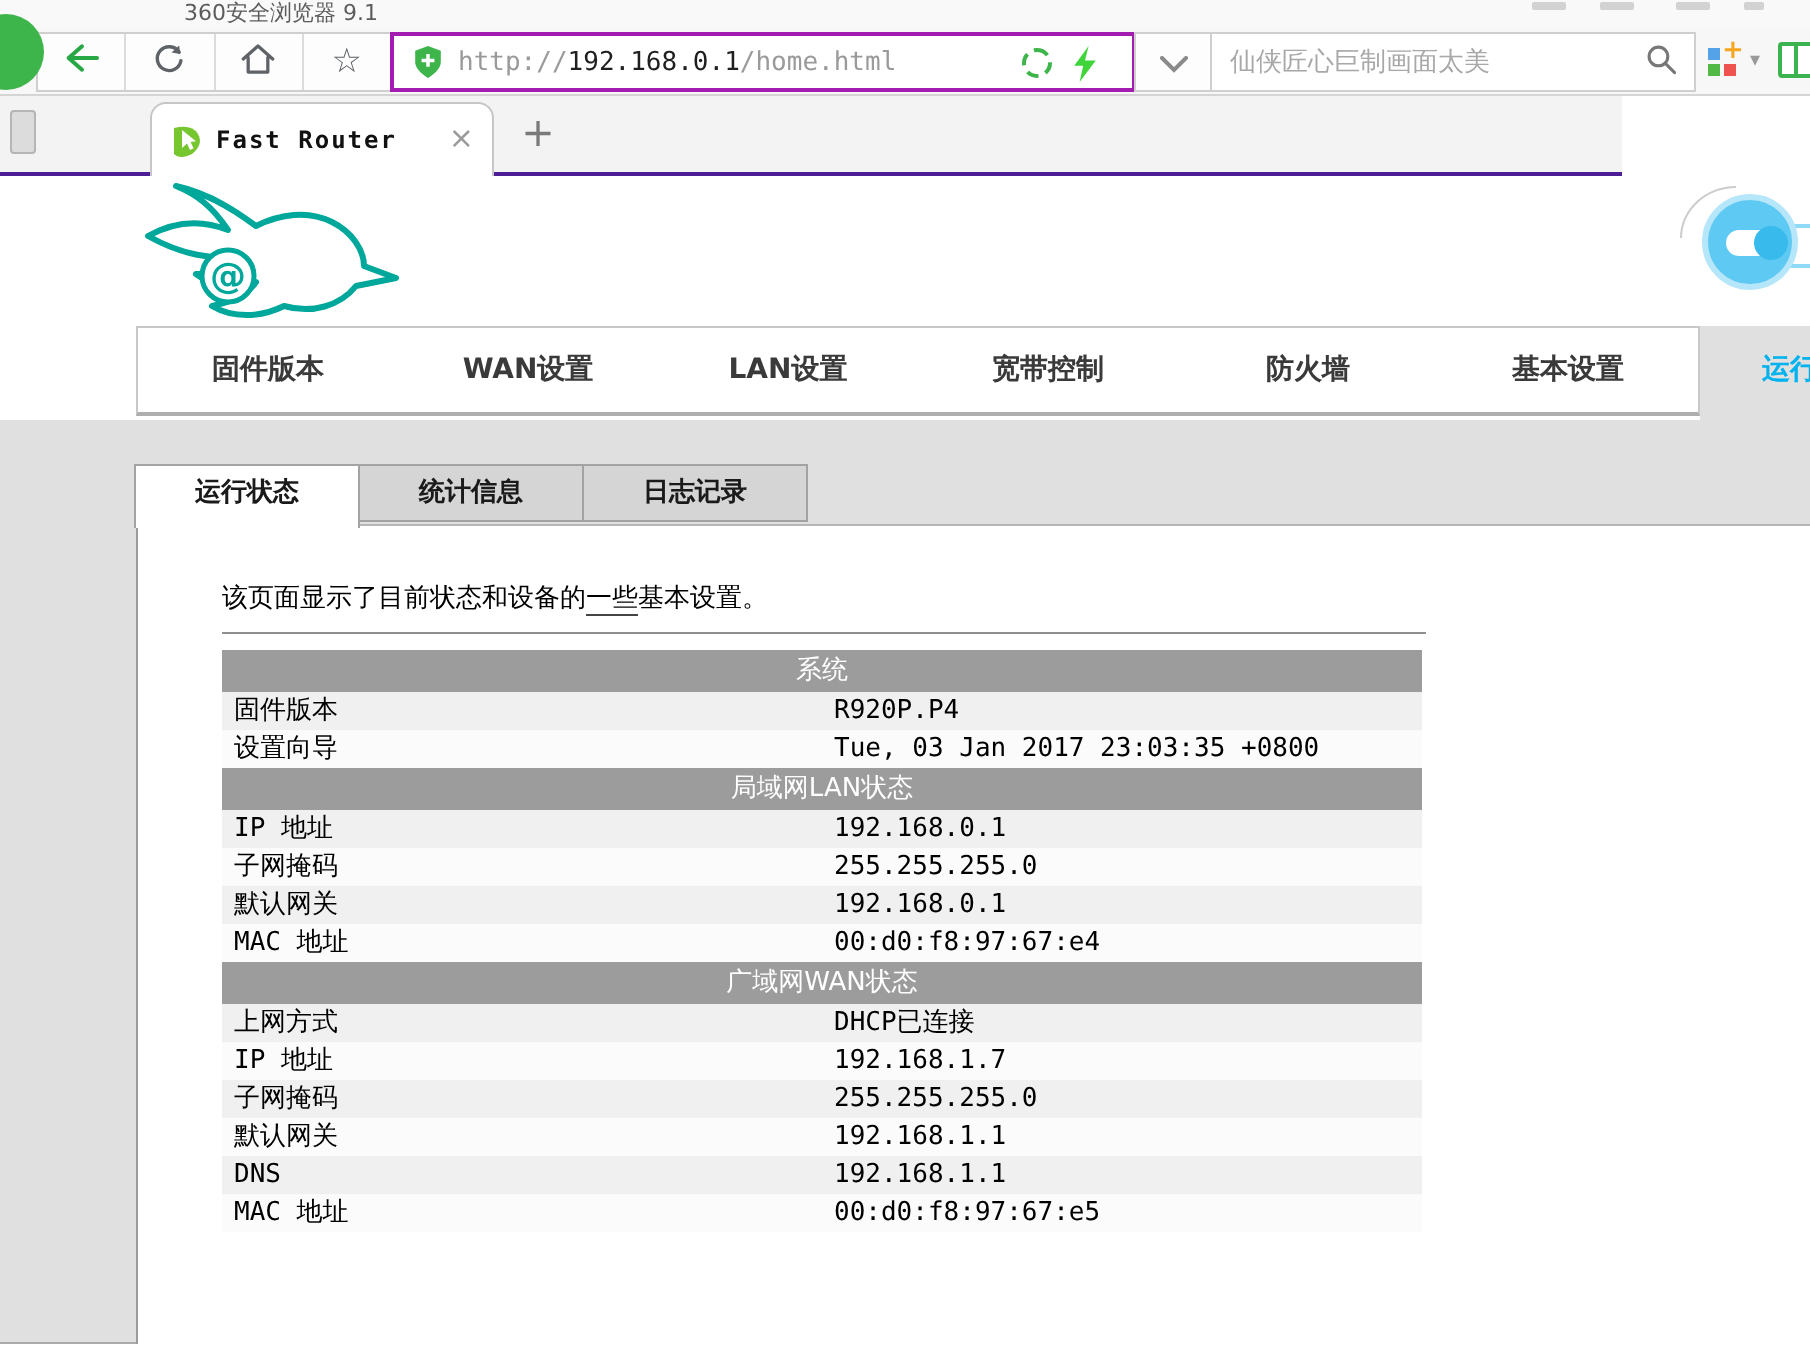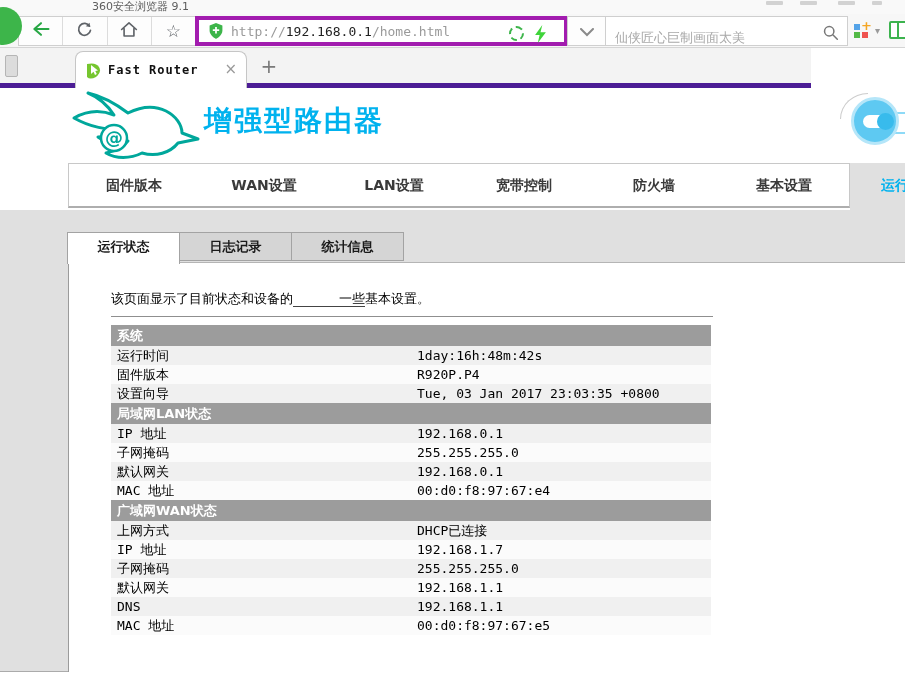--- a/index.html
+++ b/index.html
@@ -16,48 +16,48 @@
 
   
   .toolbar { position:absolute; left:0; top:14px; width:905px; height:34px; background:#f7f7f7;
              border-bottom:1px solid #d5d5d5; }
   .navgroup { position:absolute; left:18px; top:2px; width:178px; height:30px; background:#fdfdfd;
               border:1px solid #cfcfcf; display:flex; }
   .navbtn { flex:1; display:flex; align-items:center; justify-content:center; border-right:1px solid #dcdcdc; cursor:pointer; }
   .navbtn:last-child { border-right:none; }
   .star-glyph { font-size:17px; color:#5f6368; line-height:1; }
   .addressbar { position:absolute; left:195px; top:2px; width:373px; height:30px; background:#fff;
-                border:4px solid #a21caf; display:flex; align-items:center; }
+                border:2px solid #a21caf; display:flex; align-items:center; }
   .urltext { font-family:"DejaVu Sans Mono", monospace; font-size:13px; white-space:nowrap; margin-left:7px; }
   .url-dim { color:#9a9a9a; } .url-host { color:#1f1f1f; }
   .shutter { width:15px; height:15px; border:2px dashed #3db54a; border-radius:50%;
              position:absolute; right:40px; top:6px; }
   .bolt { position:absolute; right:17px; top:5px; }
   .dropseg { position:absolute; left:567px; top:2px; width:39px; height:30px; background:#fdfdfd;
              border:1px solid #cfcfcf; display:flex; align-items:center; justify-content:center; cursor:pointer; }
   .searchbox { position:absolute; left:605px; top:2px; width:243px; height:30px; background:#fff;
-               border:1px solid #cfcfcf; display:flex; align-items:flex-end; }
+               border:1px solid #cfcfcf; display:flex; align-items:center; }
   .searchbox input { border:none; outline:none; flex:1; margin-left:9px; font-size:13px;
                      font-family:"DejaVu Sans", sans-serif; color:#444; background:transparent; }
   .searchbox input::placeholder { color:#a8a8a8; }
   .mag { margin-right:8px; }
   .gridicon { position:absolute; left:854px; top:9px; width:16px; height:15px; cursor:pointer; }
   .gridicon i { position:absolute; width:6px; height:6px; display:block; }
   .g-tl { left:0; top:1px; background:#54a3e8; }
   .g-bl { left:0; top:9px; background:#53b946; }
   .g-br { left:8px; top:9px; background:#ef5350; }
   .g-plus { position:absolute; left:7px; top:-5px; color:#f5a623; font-size:13px; font-weight:bold; font-style:normal; }
   .caret { position:absolute; left:875px; top:11px; font-size:10px; color:#9a9a9a; cursor:pointer; }
   .bookicon { position:absolute; left:889px; top:7px; width:22px; height:18px; background:#fff;
               border:2px solid #3cb34e; border-radius:2px; cursor:pointer; }
   .bookicon:before { content:""; position:absolute; left:6px; top:0; bottom:0; width:2px; background:#3cb34e; }
 
   
   .tabbar { position:absolute; left:0; top:48px; width:811px; height:40px; background:#f3f3f3;
-            border-bottom:5px solid #4c1d95; }
+            border-bottom:2px solid #4c1d95; }
   .sideicon { position:absolute; left:5px; top:7px; width:13px; height:22px; background:#dcdcdc;
               border:1px solid #b5b5b5; border-radius:2px; cursor:pointer; }
   .tab { position:absolute; left:75px; top:3px; width:172px; height:37px; background:#fff;
          border:1px solid #c6c6c6; border-bottom:none; border-radius:8px 8px 0 0; z-index:2; cursor:pointer; }
   .tab-title { position:absolute; left:32px; top:11px; font-family:"DejaVu Sans Mono", monospace;
                font-size:12px; font-weight:bold; color:#111; letter-spacing:1px; white-space:nowrap; }
   .tab-close { position:absolute; right:9px; top:8px; font-size:15px; color:#9a9a9a; cursor:pointer; }
   .tab-fav { position:absolute; left:10px; top:10px; }
   .newtab { position:absolute; left:256px; top:6px; width:26px; height:26px; text-align:center;
             line-height:24px; font-size:20px; color:#7a7a7a; cursor:pointer; }
@@ -87,29 +87,29 @@
   .content { position:absolute; left:0; top:122px; width:905px; height:462px; background:#e0e0e0;
              border-bottom:1px solid #ababab; }
   .subtabs { position:absolute; left:68px; top:22px; display:flex; z-index:3; }
   .subtab { width:113px; height:29px; line-height:28px; text-align:center; font-size:13px; font-weight:bold;
             color:#1a1a1a; background:#d5d5d5; border:1px solid #a3a3a3; margin-left:-1px; cursor:pointer; }
   .subtab.active { background:#fff; border-bottom:none; height:32px; z-index:4; }
 
   .panel { position:absolute; left:68px; top:52px; width:837px; height:410px; background:#fff;
            border-left:1px solid #9b9b9b; border-top:1px solid #b5b5b5; z-index:1; }
   .desc { position:absolute; left:42px; top:27px; font-size:13px; color:#000; white-space:nowrap; }
-  .desc .u { border-bottom:1px solid #444;padding-left:46px; }
+  .desc .u { border-bottom:1px solid #444; }
   .rule { position:absolute; left:42px; top:53px; width:602px; height:1px; background:#8f8f8f; }
 
   table.status { position:absolute; left:42px; top:62px; width:600px; border-collapse:collapse;
                  font-family:"DejaVu Sans Mono", monospace; font-size:13px; color:#000; table-layout:fixed; }
   table.status td { padding:3px 6px; line-height:13px; }
   td.lbl { width:205px; }
-  tr.sec td { background:#9c9c9c; color:#fff; font-weight:bold; font-family:"DejaVu Sans", sans-serif;
-              padding:4px 6px; }
+  tr.sec td { background:#9c9c9c; color:#fff; font-weight:normal; font-family:"DejaVu Sans", sans-serif;
+              padding:4px 6px;text-align:center; }
   tbody tr.data:nth-child(even) td { background:#f0f0f0; }
   tbody tr.data:nth-child(odd)  td { background:#fbfbfb; }
 </style>
 </head>
 <body>
 
 <div class="titlebar">
   <span class="win-title">360安全浏览器 9.1</span>
   <div class="menu-frag" style="left:766px"></div>
   <div class="menu-frag" style="left:800px"></div>
@@ -208,21 +208,20 @@
 
 <div class="page">
 
   <div class="brandlogo">
     <svg width="136" height="74" viewBox="0 0 136 74">
       <path d="M6 30 C22 21 36 23 46 27 C38 15 30 9 20 5 C38 9 52 19 60 25 C72 19 86 17 98 23 C108 28 114 37 114 45 L130 51 L110 55 C102 65 88 69 74 65 C62 71 48 71 38 65 C48 63 56 59 60 53 C50 57 38 55 30 49 C40 49 48 45 52 39 C40 43 22 39 6 30 Z" fill="#ffffff" stroke="#00a79b" stroke-width="3" stroke-linejoin="round"></path>
       <circle cx="46" cy="50" r="13" fill="#fff" stroke="#00a79b" stroke-width="2.5"></circle>
       <text x="46" y="56" text-anchor="middle" font-size="18" font-weight="bold" fill="#00a79b" font-family="DejaVu Sans, sans-serif">@</text>
     </svg>
   </div>
-  <div class="brandname">增强型路由器</div>
 
   <div class="togline" style="left:858px;top:24px;width:47px"></div>
   <div class="togline" style="left:858px;top:44px;width:47px"></div>
   <div class="bubble-arc"></div>
   <div class="toggle-fab">
     <div class="toggle-pill">
       <div class="toggle-knob"></div>
     </div>
   </div>
 
@@ -234,38 +233,34 @@
       <div class="menuitem">宽带控制</div>
       <div class="menuitem">防火墙</div>
       <div class="menuitem">基本设置</div>
     </div>
     <div class="menuitem-active">运行状态</div>
   </div>
 
   <div class="content">
     <div class="subtabs">
       <div class="subtab active">运行状态</div>
+      <div class="subtab">统计信息</div>
       <div class="subtab">日志记录</div>
-      <div class="subtab">统计信息</div>
     </div>
 
     <div class="panel">
       <div class="desc"><span>该页面显示了目前状态和设备的</span><span class="u">一些</span><span>基本设置。</span></div>
       <div class="rule"></div>
 
       <table class="status">
         <tbody>
           <tr class="sec">
               <td colspan="2">系统</td>
             </tr>
           <tr class="data">
-              <td class="lbl">运行时间</td>
-              <td>1day:16h:48m:42s</td>
-            </tr>
-          <tr class="data">
               <td class="lbl">固件版本</td>
               <td>R920P.P4</td>
             </tr>
           <tr class="data">
               <td class="lbl">设置向导</td>
               <td>Tue, 03 Jan 2017 23:03:35 +0800</td>
             </tr>
         </tbody>
         <tbody>
           <tr class="sec">

